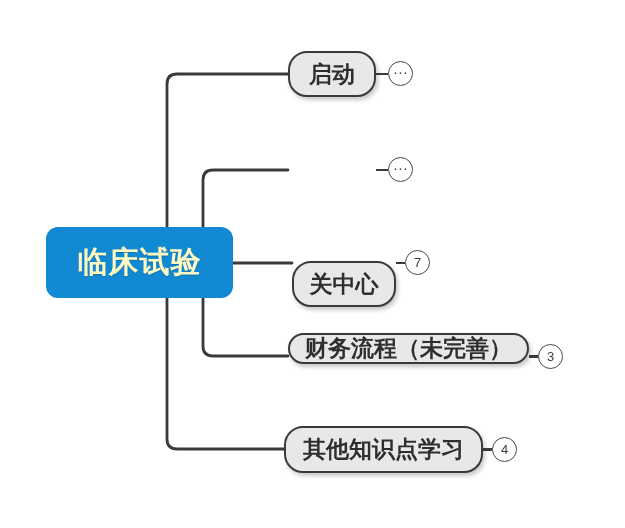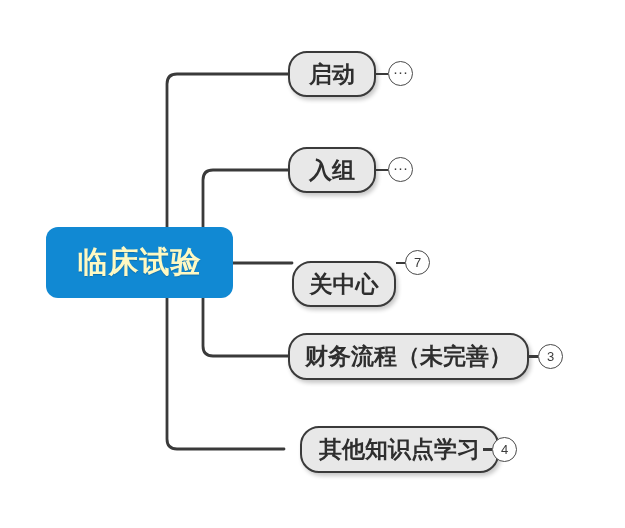--- a/index.html
+++ b/index.html
@@ -103,45 +103,42 @@
   </div>
 
   <div class="node node-branch" style="left:288px; top:51px; width:88px; height:46px;">
     <span>启动</span>
   </div>
   <div class="badge-stub" style="left:376px; top:72.5px; width:12px;"></div>
   <div class="badge dots" style="left:388px; top:61px;">
     <span>···</span>
   </div>
 
-  <div class="node node-branch" style="left:288px; top:147px; width:88px; height:46px;">
-    <span>入组</span>
-  </div>
   <div class="badge-stub" style="left:376px; top:168.5px; width:12px;"></div>
   <div class="badge dots" style="left:388px; top:157px;">
     <span>···</span>
   </div>
 
   <div class="node node-branch" style="left:292px; top:240px; width:104px; height:46px;margin-top:21px;">
     <span>关中心</span>
   </div>
   <div class="badge-stub" style="left:396px; top:261.5px; width:9px;"></div>
   <div class="badge" style="left:405px; top:250px;">
     <span>7</span>
   </div>
 
-  <div class="node node-branch" style="left:288px; top:333px; width:241px; height:47px;">
+  <div class="node node-branch" style="left:288px; top:333px; width:241px; height:31px;">
     <span>财务流程（未完善）</span>
   </div>
   <div class="badge-stub" style="left:529px; top:355px; width:9px;"></div>
   <div class="badge" style="left:538px; top:344px;">
     <span>3</span>
   </div>
 
-  <div class="node node-branch" style="left:284px; top:426px; width:199px; height:47px;margin-left:16px;">
+  <div class="node node-branch" style="left:284px; top:426px; width:199px; height:47px;">
     <span>其他知识点学习</span>
   </div>
   <div class="badge-stub" style="left:483px; top:448px; width:9px;"></div>
   <div class="badge" style="left:492px; top:437px;">
     <span>4</span>
   </div>
 
 </div>
 
 </body></html>

